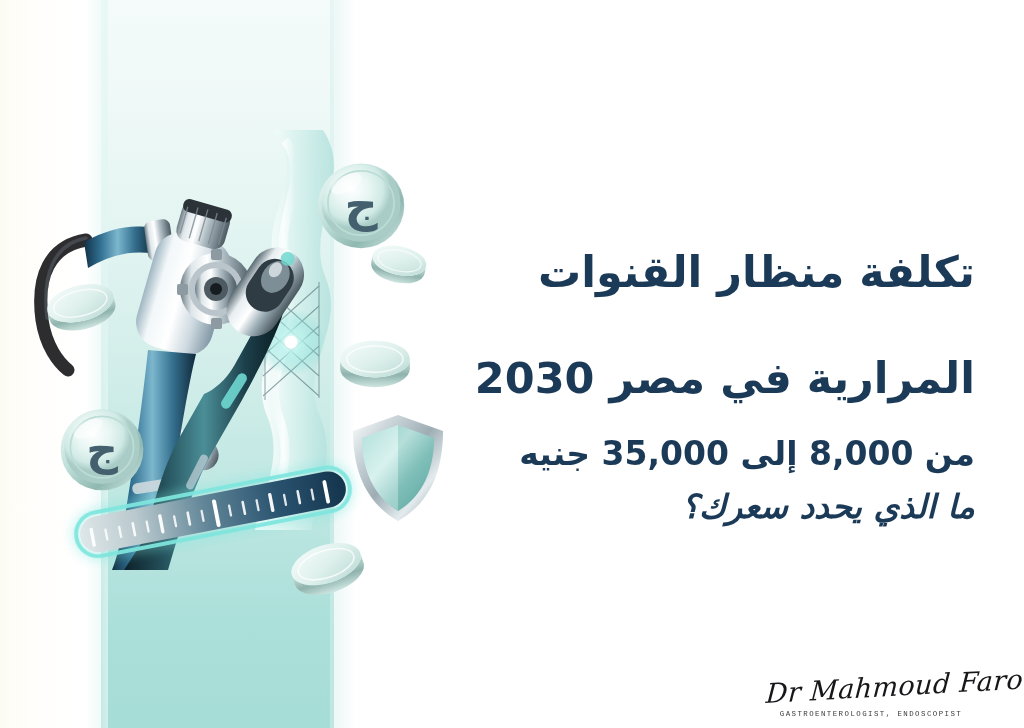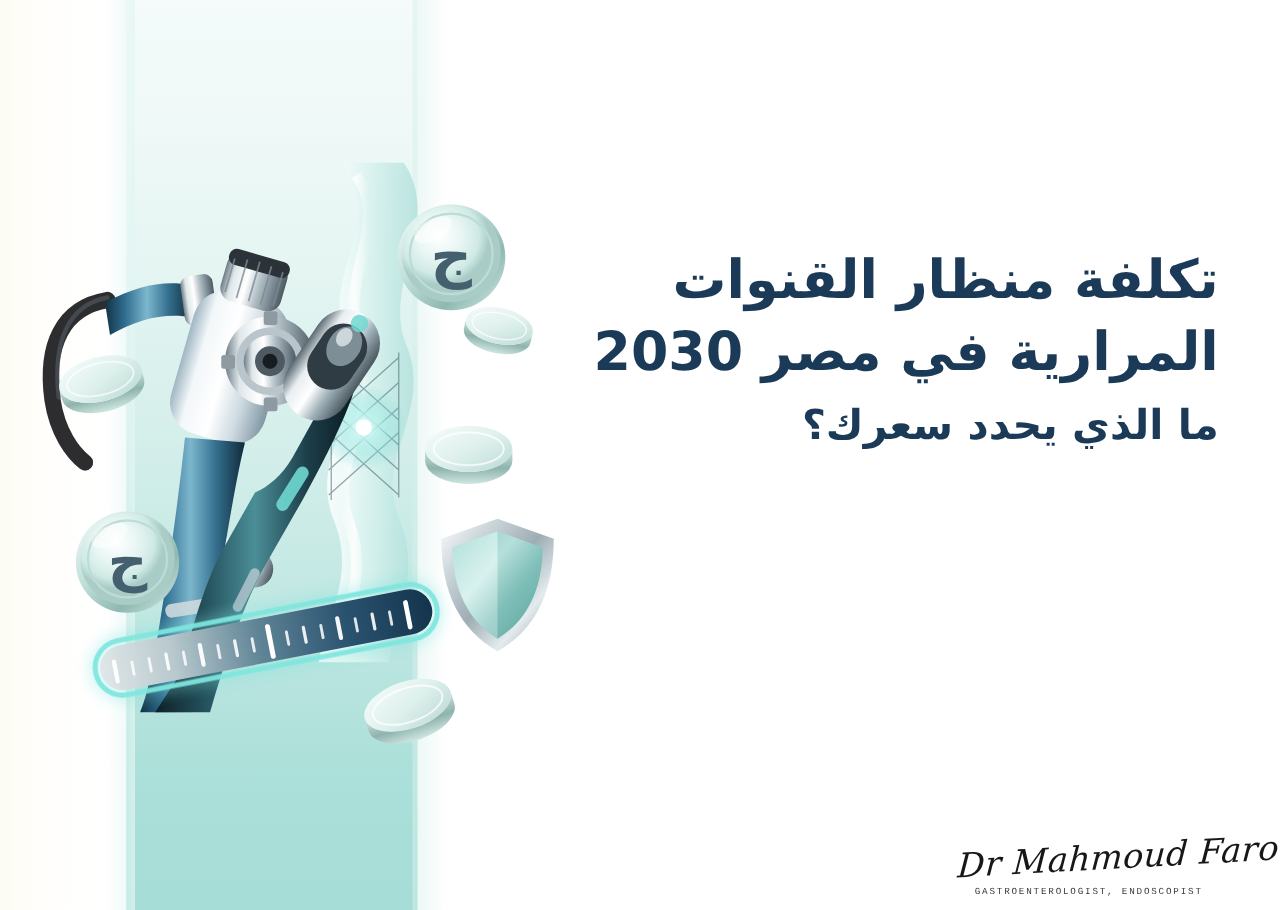--- a/index.html
+++ b/index.html
@@ -71,30 +71,31 @@
     text-align:right;
     direction:rtl;
   }
   .headline {
     font-family:"DejaVu Sans", sans-serif;
     font-weight:700;
     font-size:43px;
     line-height:1.34;
     color:#1b3a57;
     letter-spacing:-0.2px;
+    margin-top:48px;
   }
   .sub {
     font-family:"DejaVu Sans", sans-serif;
     font-weight:700;
     color:#1b3a57;
     font-size:33px;
     line-height:1.42;
   }
   .sub-1 { margin-top:24px; }
-  .sub-2 { margin-top:6px; }
+  .sub-2 { margin-top:6px;font-style:italic; }
 
   
   .sig-wrap {
     position:absolute;
     right:48px; bottom:10px;
     width:210px;
     text-align:center;
   }
   .sig-name {
     font-family:"DejaVu Serif", serif;
@@ -393,20 +394,21 @@
           <line x1="252" y1="59" x2="252" y2="69" stroke-width="2.3" opacity=".85"></line>
           <line x1="266" y1="54" x2="266" y2="74" stroke-width="3.8" opacity="1"></line>
         </g>
       </g>
     </svg>
   </div>
 
   <div class="copy">
     <div class="headline">تكلفة منظار القنوات</div>
     <div class="headline">المرارية في مصر 2030</div>
+    <div class="sub sub-1">من 8,000 إلى 35,000 جنيه</div>
     <div class="sub sub-2">ما الذي يحدد سعرك؟</div>
   </div>
 
   <div class="sig-wrap">
     <div class="sig-name">Dr Mahmoud Farouk</div>
     <div class="sig-role">GASTROENTEROLOGIST,  ENDOSCOPIST</div>
   </div>
 
 </div>
 

